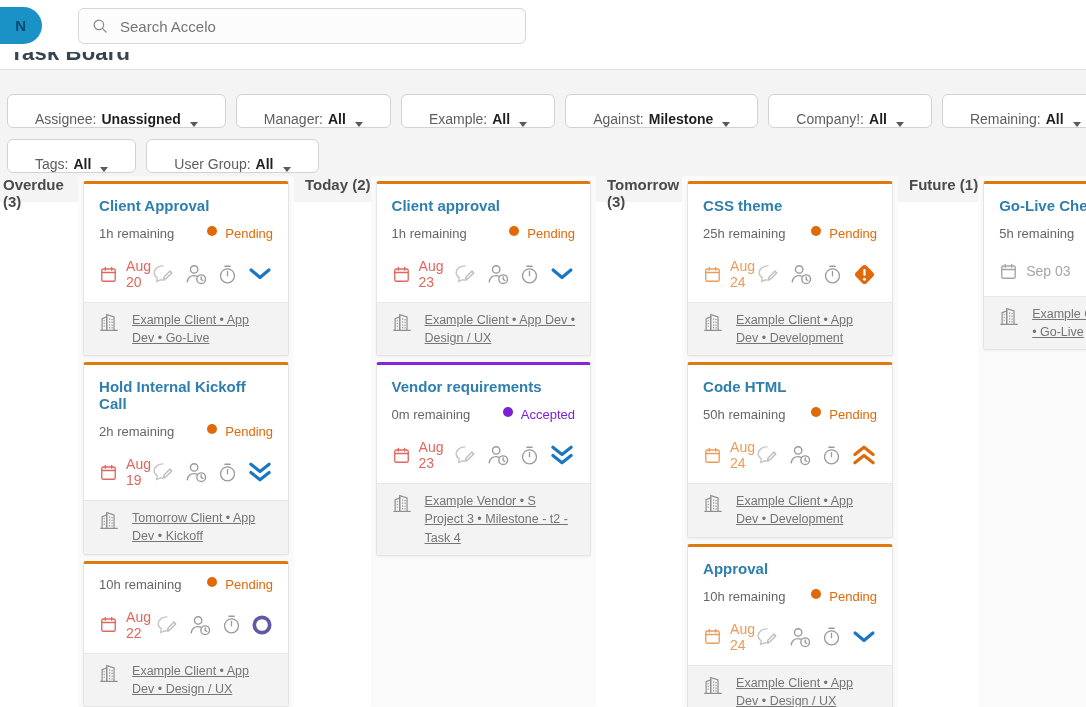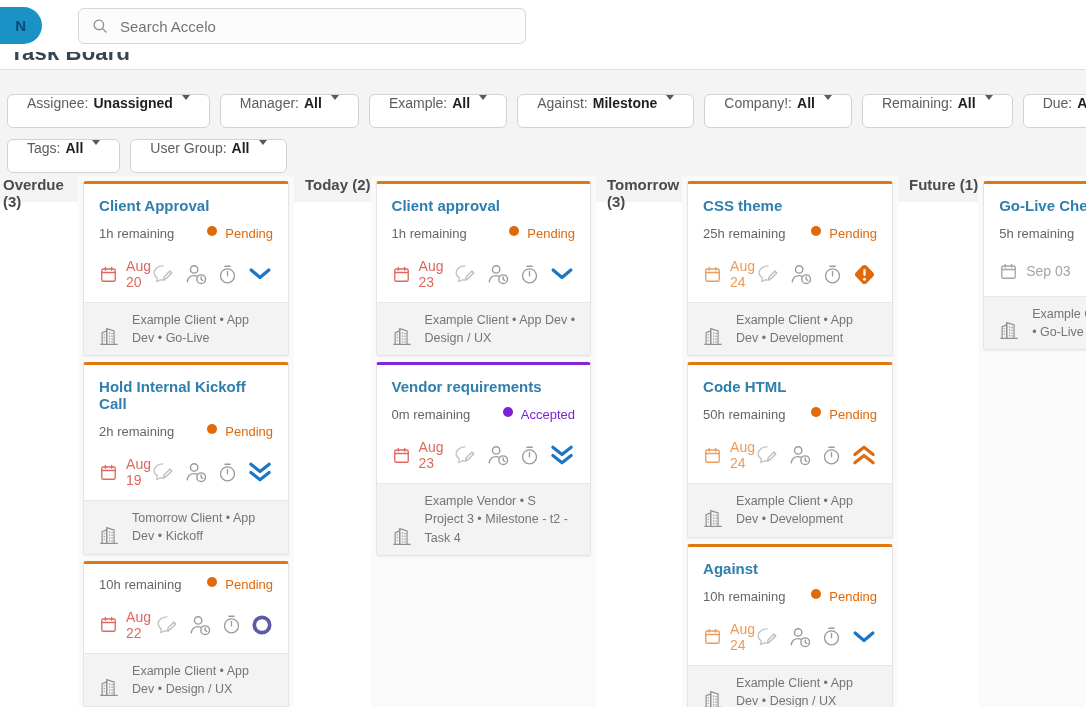--- a/index.html
+++ b/index.html
@@ -20,21 +20,21 @@
 
   .page-title{position:absolute;top:40px;left:10px;margin:0;font-size:22px;font-weight:700;
         color:#36454f;z-index:2;letter-spacing:.2px;}
   .divider{position:absolute;top:69px;left:0;width:100%;height:1px;background:#e0e0e0;z-index:2;}
   .gray-band{position:absolute;top:70px;left:0;width:100%;height:132px;background:#f4f4f4;z-index:0;}
 
   
   .filters{position:absolute;left:7px;display:flex;gap:10px;z-index:2;white-space:nowrap;}
   .filters-1{top:94px;}
   .filters-2{top:139px;}
-  .filter-btn{flex:0 0 auto;display:inline-flex;align-items:flex-start;gap:5px;height:34px;padding:0 19px;
+  .filter-btn{flex:0 0 auto;display:inline-flex;align-items:flex-end;gap:5px;height:34px;padding:0 27px;
         background:#fff;border:1px solid #d2d2d2;border-radius:6px;font-size:14px;color:#5d5d5d;
         font-family:inherit;cursor:pointer;}
   .f-value{font-weight:700;color:#1f1f1f;}
   .caret{width:0;height:0;border-left:4.5px solid transparent;border-right:4.5px solid transparent;
         border-top:5.5px solid #5a5a5a;margin-left:4px;}
 
   
   .board{position:absolute;top:176px;left:0;bottom:0;display:flex;gap:8px;z-index:1;}
   .column{width:294px;flex:0 0 auto;display:flex;flex-direction:row;}
   .col-header{font-size:15px;font-weight:700;color:#4b4b4b;margin:0 0 11px 3px;}
@@ -48,21 +48,21 @@
   .row1{display:flex;justify-content:space-between;align-items:center;font-size:13px;}
   .remaining{color:#666;}
   .status{display:inline-flex;align-items:flex-start;gap:8px;font-weight:500;}
   .dot{width:10px;height:10px;border-radius:50%;}
   .row2{display:flex;justify-content:space-between;align-items:center;margin-top:17px;min-height:26px;}
   .date{display:inline-flex;align-items:center;gap:8px;font-size:14px;}
   .actions{display:inline-flex;align-items:center;gap:9px;}
   .ic{display:inline-flex;align-items:center;}
   .ic.clickable{cursor:pointer;}
   .card-footer{background:#f3f3f3;border-top:1px solid #e8e8e8;padding:8px 14px;display:flex;
-        align-items:flex-end;gap:12px;font-size:12.5px;color:#757575;line-height:1.45;}
+        align-items:flex-start;gap:12px;font-size:12.5px;color:#757575;line-height:1.45;text-decoration:underline;}
   .footer-text{flex:1;}
 </style>
 </head>
 <body>
 
 <div id="app">
   <div class="gray-band"></div>
   <h1 class="page-title">Task Board</h1>
 
   <div class="topbar">
@@ -695,21 +695,21 @@
                     <rect x="6.2" y="16" width="1.2" height="1.2"></rect>
                   </g>
                 </svg>
               </span>
       <span class="footer-text">Example Client • App Dev • Development</span>
     </div>
   </div>
 
   <div class="card" style="border-top-color: rgb(221, 121, 14);">
     <div class="card-body">
-      <a class="card-title">Against</a>
+      <a class="card-title">Approval</a>
       <div class="row1">
         <span class="remaining">10h remaining</span>
         <span class="status">
           <span class="dot" style="background: rgb(224, 105, 10);"></span>
           <span class="status-label" style="color: rgb(224, 105, 10);">Pending</span>
         </span>
       </div>
       <div class="row2">
         <span class="date" style="color: rgb(236, 155, 88);">
           <span class="ic">

